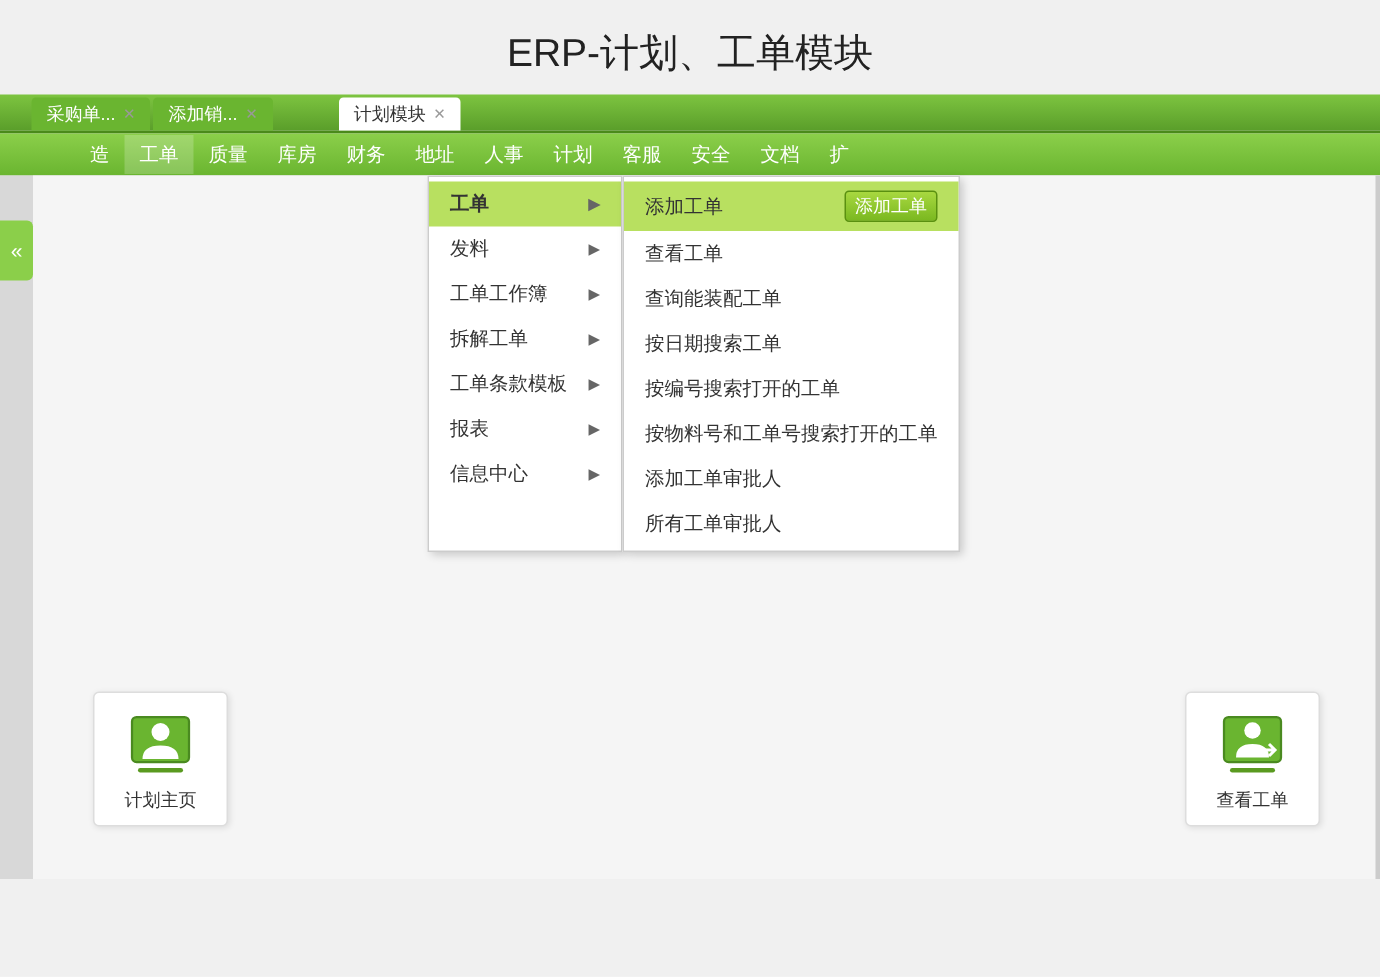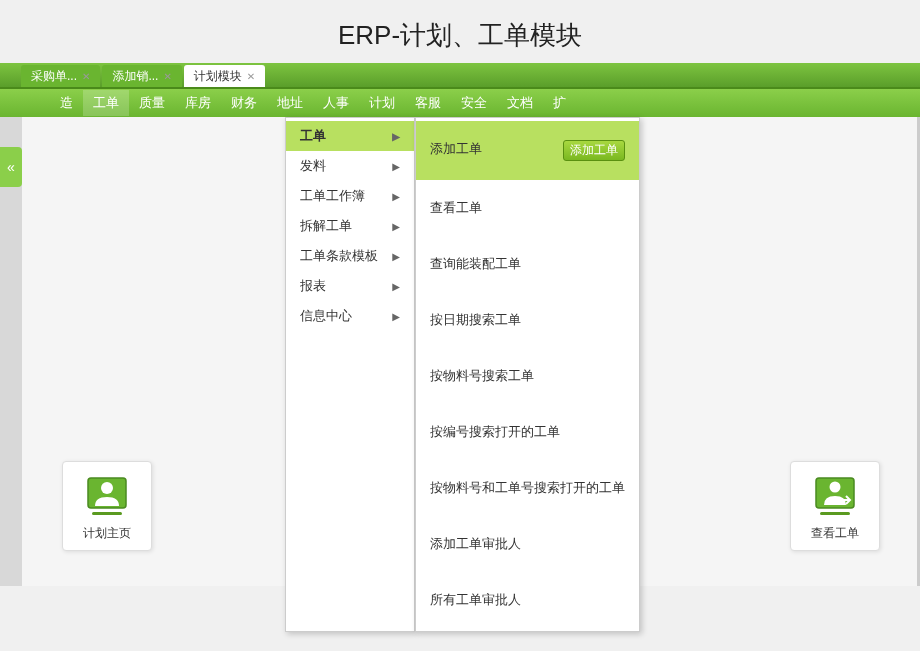--- a/index.html
+++ b/index.html
@@ -41,20 +41,21 @@
       border-radius: 3px 3px 0 0;
       margin-right: 2px;
       cursor: pointer;
       height: 22px;
       display: flex;
       align-items: center;
     }
     .tab.active {
       background: #fff;
       color: #333;
+      margin-left: 42px;
     }
     .tab .close-x {
       margin-left: 5px;
       font-size: 10px;
       color: #999;
     }
 
     
     #menu-bar {
       background: linear-gradient(to bottom, #8bcf4a, #6ab530);
@@ -144,26 +145,27 @@
     
     #menu-level2 {
       background: #fff;
       border: 1px solid #ccc;
       box-shadow: 2px 2px 6px rgba(0,0,0,0.2);
       min-width: 200px;
       padding: 3px 0;
       margin-left: 0;
     }
     .menu-row2 {
-      padding: 19px 14px;
+      padding: 6px 14px;
       cursor: pointer;
       font-size: 13px;
       color: #333;
       white-space: nowrap;
       display: flex;
+      align-items: center;
       justify-content: space-between;
       gap: 40px;
     }
     .menu-row2.selected {
       background: #d4f080;
     }
     .menu-row2 .btn-label {
       background: linear-gradient(to bottom, #a8d840, #7ab820);
       color: #fff;
       border: 1px solid #5a9010;
@@ -319,23 +321,20 @@
       <div class="menu-row2">
         <span>查看工单</span>
       </div>
       <div class="menu-row2">
         <span>查询能装配工单</span>
       </div>
       <div class="menu-row2">
         <span>按日期搜索工单</span>
       </div>
       <div class="menu-row2">
-        <span>按物料号搜索工单</span>
-      </div>
-      <div class="menu-row2">
         <span>按编号搜索打开的工单</span>
       </div>
       <div class="menu-row2">
         <span>按物料号和工单号搜索打开的工单</span>
       </div>
       <div class="menu-row2">
         <span>添加工单审批人</span>
       </div>
       <div class="menu-row2">
         <span>所有工单审批人</span>

